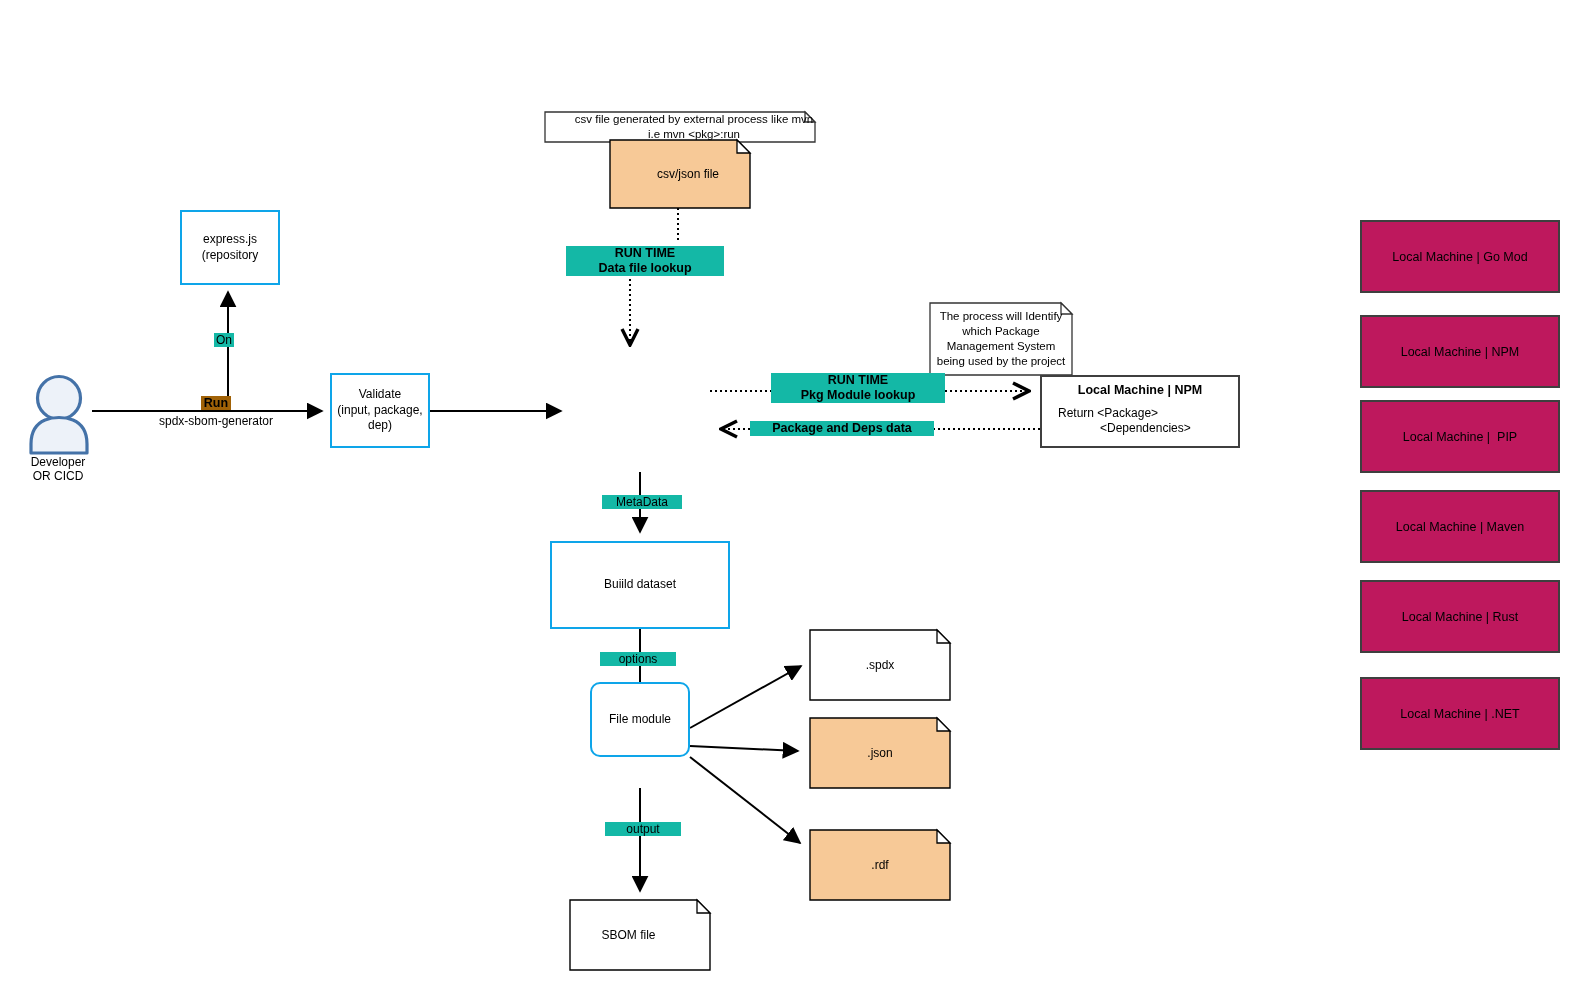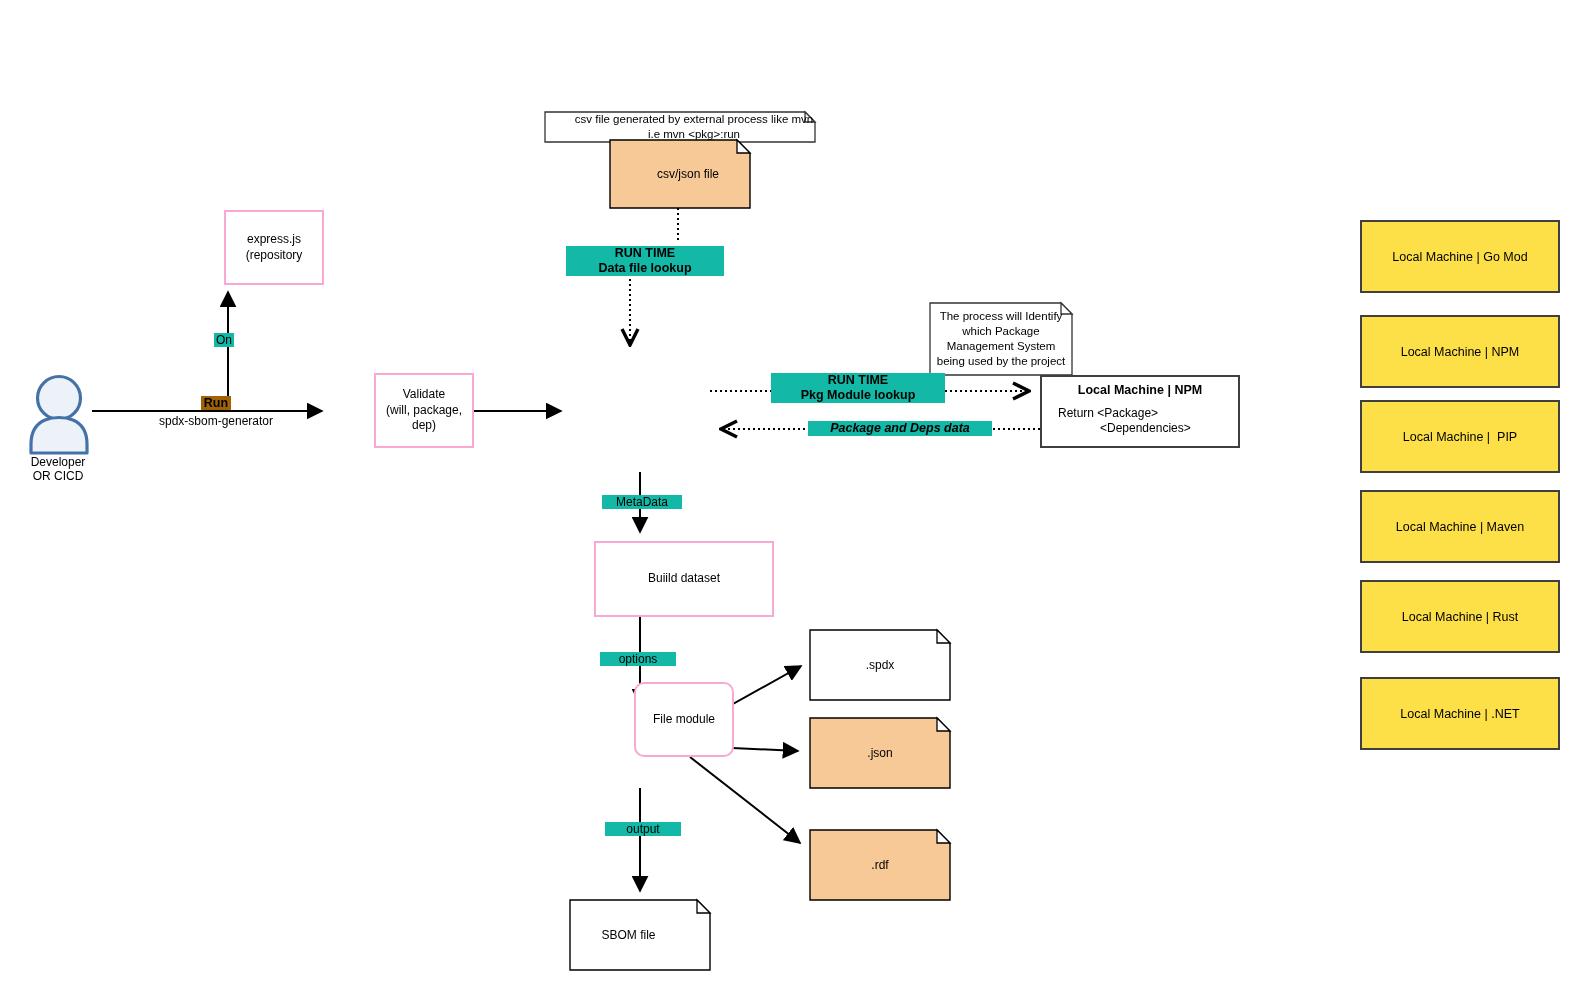--- a/index.html
+++ b/index.html
@@ -2,27 +2,27 @@
 <html><head>
 <meta charset="utf-8">
 <style>
   html,body{margin:0;padding:0;background:#fff;}
   .canvas{
     position:relative;width:1584px;height:990px;background:#FFFFFF;overflow:hidden;
     font-family:"Liberation Sans", sans-serif;color:#000;
   }
   .overlay{position:absolute;left:0;top:0;}
   .box{
-    position:absolute;box-sizing:border-box;border:2px solid #f9a8d4;background:#fff;
+    position:absolute;box-sizing:border-box;border:2px solid #0ea5e9;background:#fff;
     display:flex;align-items:center;justify-content:center;text-align:center;
-    font-size:12px;line-height:1.3;white-space:pre-wrap;margin-left:44px;
+    font-size:12px;line-height:1.3;white-space:pre-wrap;
   }
   .box.bold{font-weight:bold;font-size:14px;}
   .rc{position:absolute;left:1360px;width:200px;height:73px;box-sizing:border-box;
-    border:2px solid #3F3F3F;background:#fde047;display:flex;align-items:center;justify-content:center;
+    border:2px solid #3F3F3F;background:#be185d;display:flex;align-items:center;justify-content:center;
     text-align:center;font-size:12.5px;white-space:pre-wrap;}
   .doc-label{
     position:absolute;display:flex;align-items:center;justify-content:center;
     text-align:center;font-size:12px;white-space:pre-wrap;line-height:1.25;
   }
   .note-label{font-size:11.5px;line-height:1.3;}
   .lbl{
     position:absolute;text-align:center;font-size:12px;background:#14b8a6;
     white-space:pre-wrap;line-height:1.2;padding:0 2px;
   }
@@ -102,25 +102,25 @@
     <g>
       <circle cx="59" cy="398" r="21.5" fill="#EDF2F9" stroke="#4472A8" stroke-width="3.2"></circle>
       <path d="M31,453 V444 C31,430 38,423 45,420 C50,418 54,417.5 59,417.5 C64,417.5 68,418 73,420 C80,423 87,430 87,444 V453 Z" fill="#EDF2F9" stroke="#4472A8" stroke-width="3.2" stroke-linejoin="round"></path>
     </g>
   </svg>
 
   <div class="box" style="left:180px;top:210px;width:100px;height:75px;">express.js
 (repository</div>
 
   <div class="box" style="left:330px;top:373px;width:100px;height:75px;">Validate
-(will, package,
+(input, package,
 dep)</div>
 
 
-  <div class="box" style="left:550px;top:541px;width:180px;height:76px;">Buiild dataset</div>
+  <div class="box" style="left:550px;top:541px;width:180px;height:88px;">Buiild dataset</div>
 
   <div class="box" style="left:590px;top:682px;width:100px;height:75px;border-radius:10px;">File module</div>
 
   <div class="npm-box">
     <div class="npm-title">Local Machine | NPM</div>
     <div class="npm-body">Return &lt;Package&gt;</div>
     <div class="npm-body2">&lt;Dependencies&gt;</div>
   </div>
 
   <div class="doc-label note-label" style="left:545px;top:112px;width:270px;height:30px;padding-left:14px;">csv file generated by external process like mvn
@@ -144,21 +144,21 @@
 
   <div class="run-label">
     <span class="l1">Run</span><br>
     <span class="l2">spdx-sbom-generator</span>
   </div>
   <div class="lbl" style="left:214px;top:333px;">On</div>
   <div class="lbl bold" style="left:566px;top:246px;width:154px;">RUN TIME
 Data file lookup</div>
   <div class="lbl bold" style="left:771px;top:373px;width:170px;">RUN TIME
 Pkg Module lookup</div>
-  <div class="lbl bold" style="left:808px;top:421px;width:180px;font-style:italic;">Package and Deps data</div>
+  <div class="lbl bold" style="left:750px;top:421px;width:180px;">Package and Deps data</div>
   <div class="lbl" style="left:602px;top:495px;width:76px;">MetaData</div>
   <div class="lbl" style="left:600px;top:652px;width:72px;">options</div>
   <div class="lbl" style="left:605px;top:822px;width:72px;">output</div>
 
   <div class="actor-label">Developer
 OR CICD</div>
 
 </div>
 
 </body></html>

